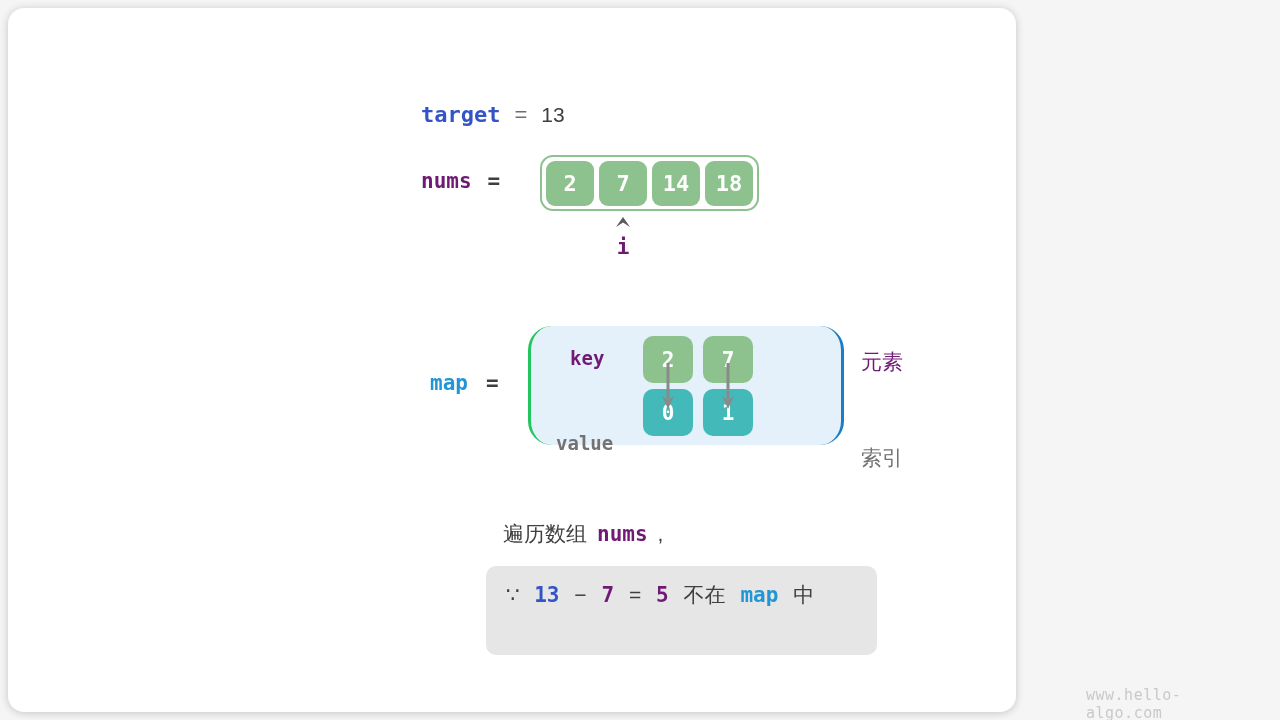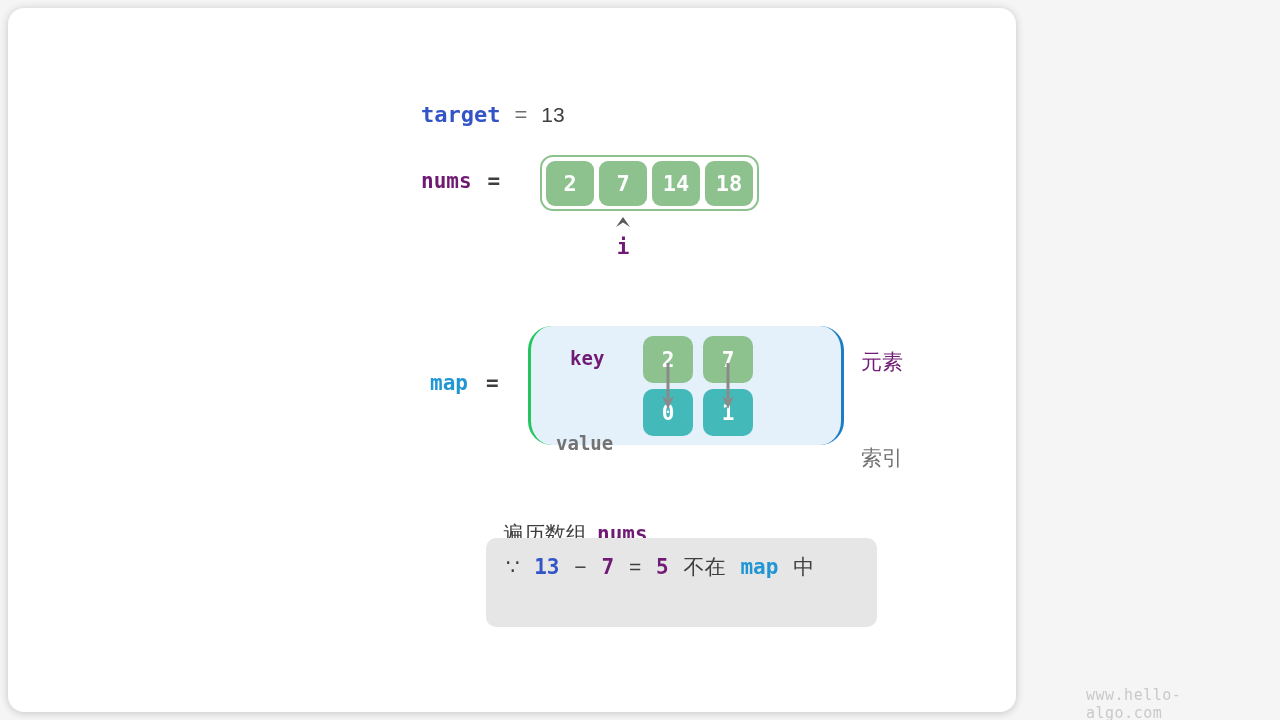--- a/index.html
+++ b/index.html
@@ -58,21 +58,21 @@
 
   .side-label { font-size: 21px; font-weight: normal; }
   .element-label { left: 853px; top: 340px; }
   .index-label { left: 853px; top: 404px; }
 
   
   .caption { left: 495px; top: 512px; font-size: 21px; display: flex; align-items: baseline; text-align: center; }
   .caption .code { margin: 0 10px; font-size: 21px; }
 
   
-  .note-box { left: 478px; top: 530px; width: 391px; height: 89px;
+  .note-box { left: 478px; top: 558px; width: 391px; height: 89px;
     background: #e6e6e6; border-radius: 10px; padding: 12px 20px; }
   .note-line { font-size: 21px; line-height: 33px; white-space: nowrap; }
   .note-line .seg { margin-right: 9px; }
   .note-line .seg:last-child { margin-right: 0; }
   .note-line .code { font-size: 21px; }
 
   .watermark { left: 1078px; top: 678px; font-size: 15px; color: #c9c9c9; letter-spacing: 0.5px; }
 </style>
 </head>
 <body>

